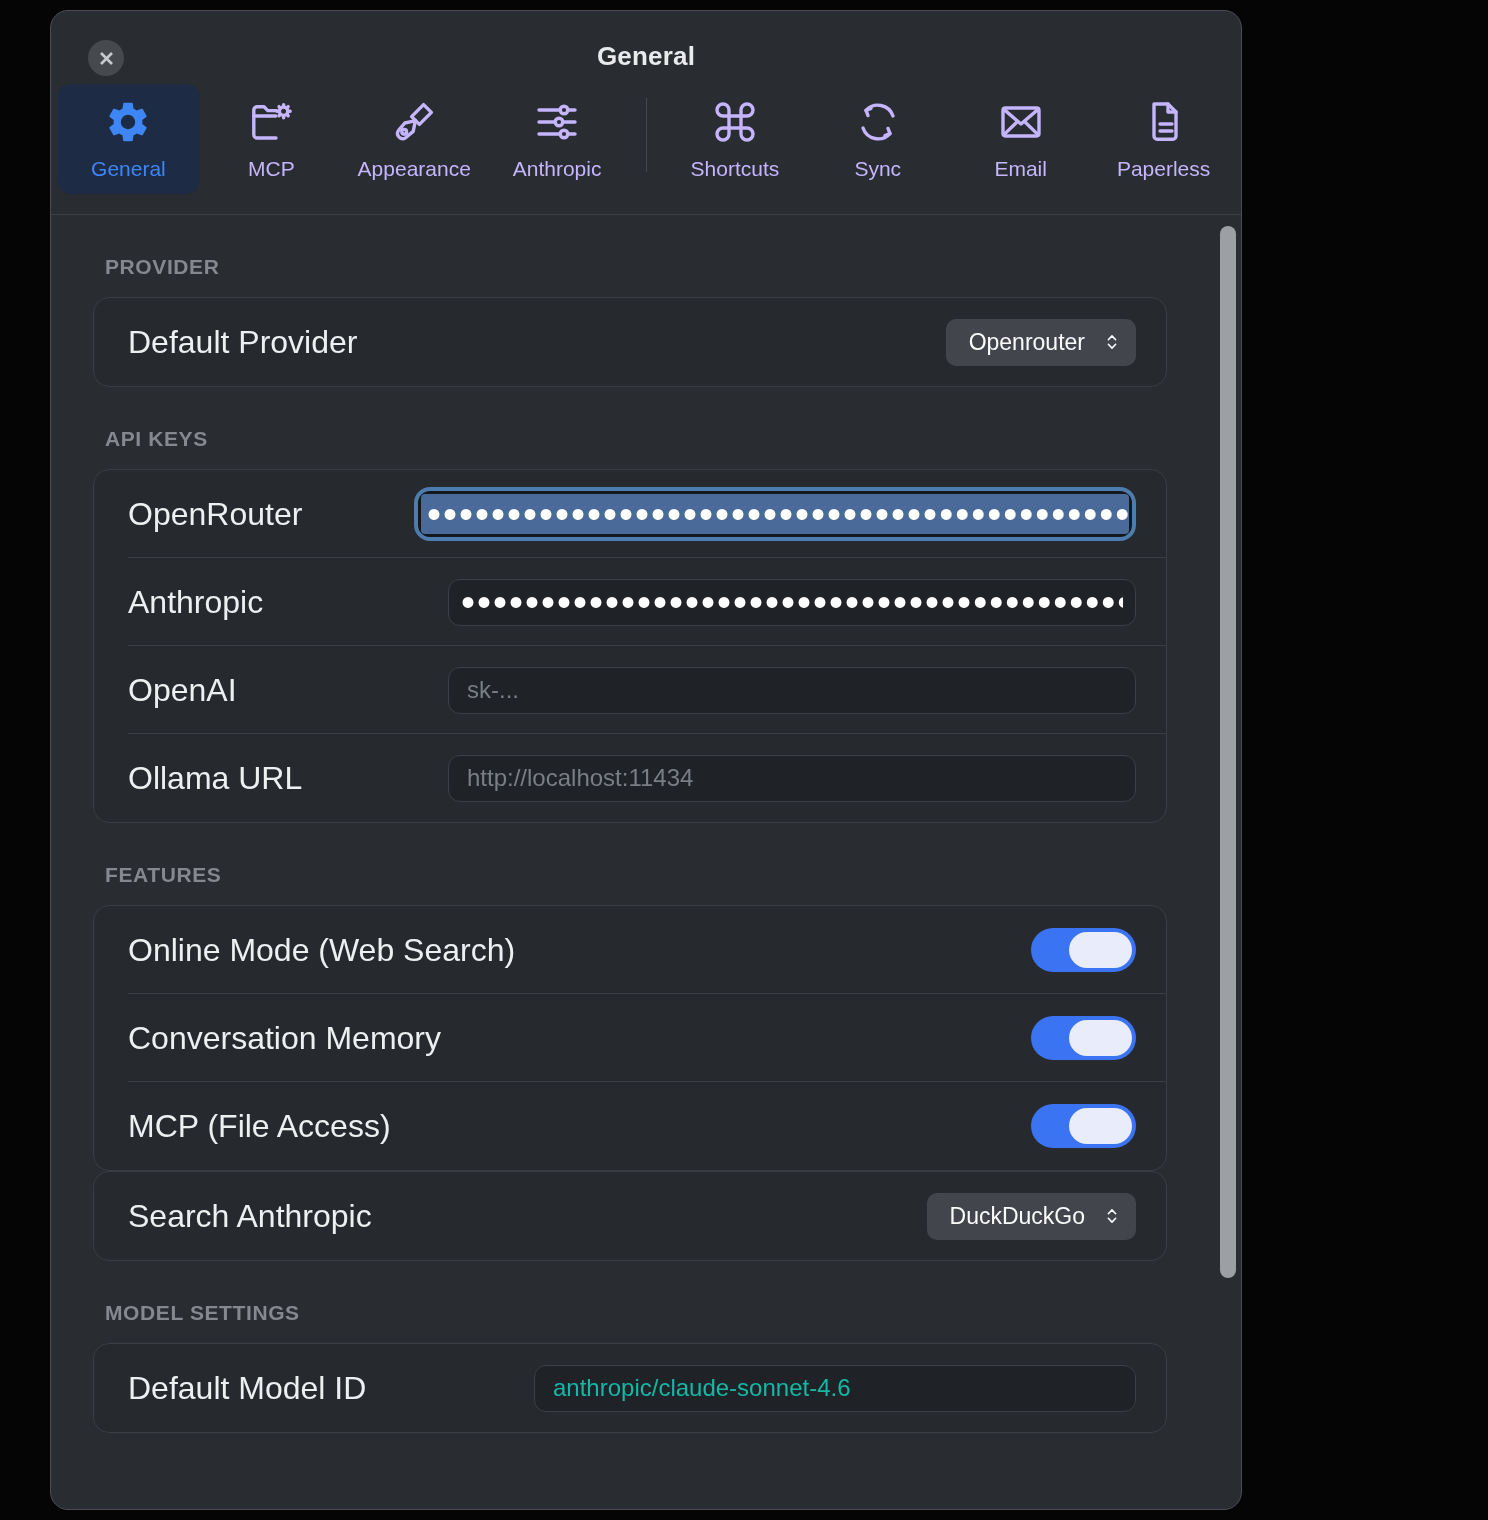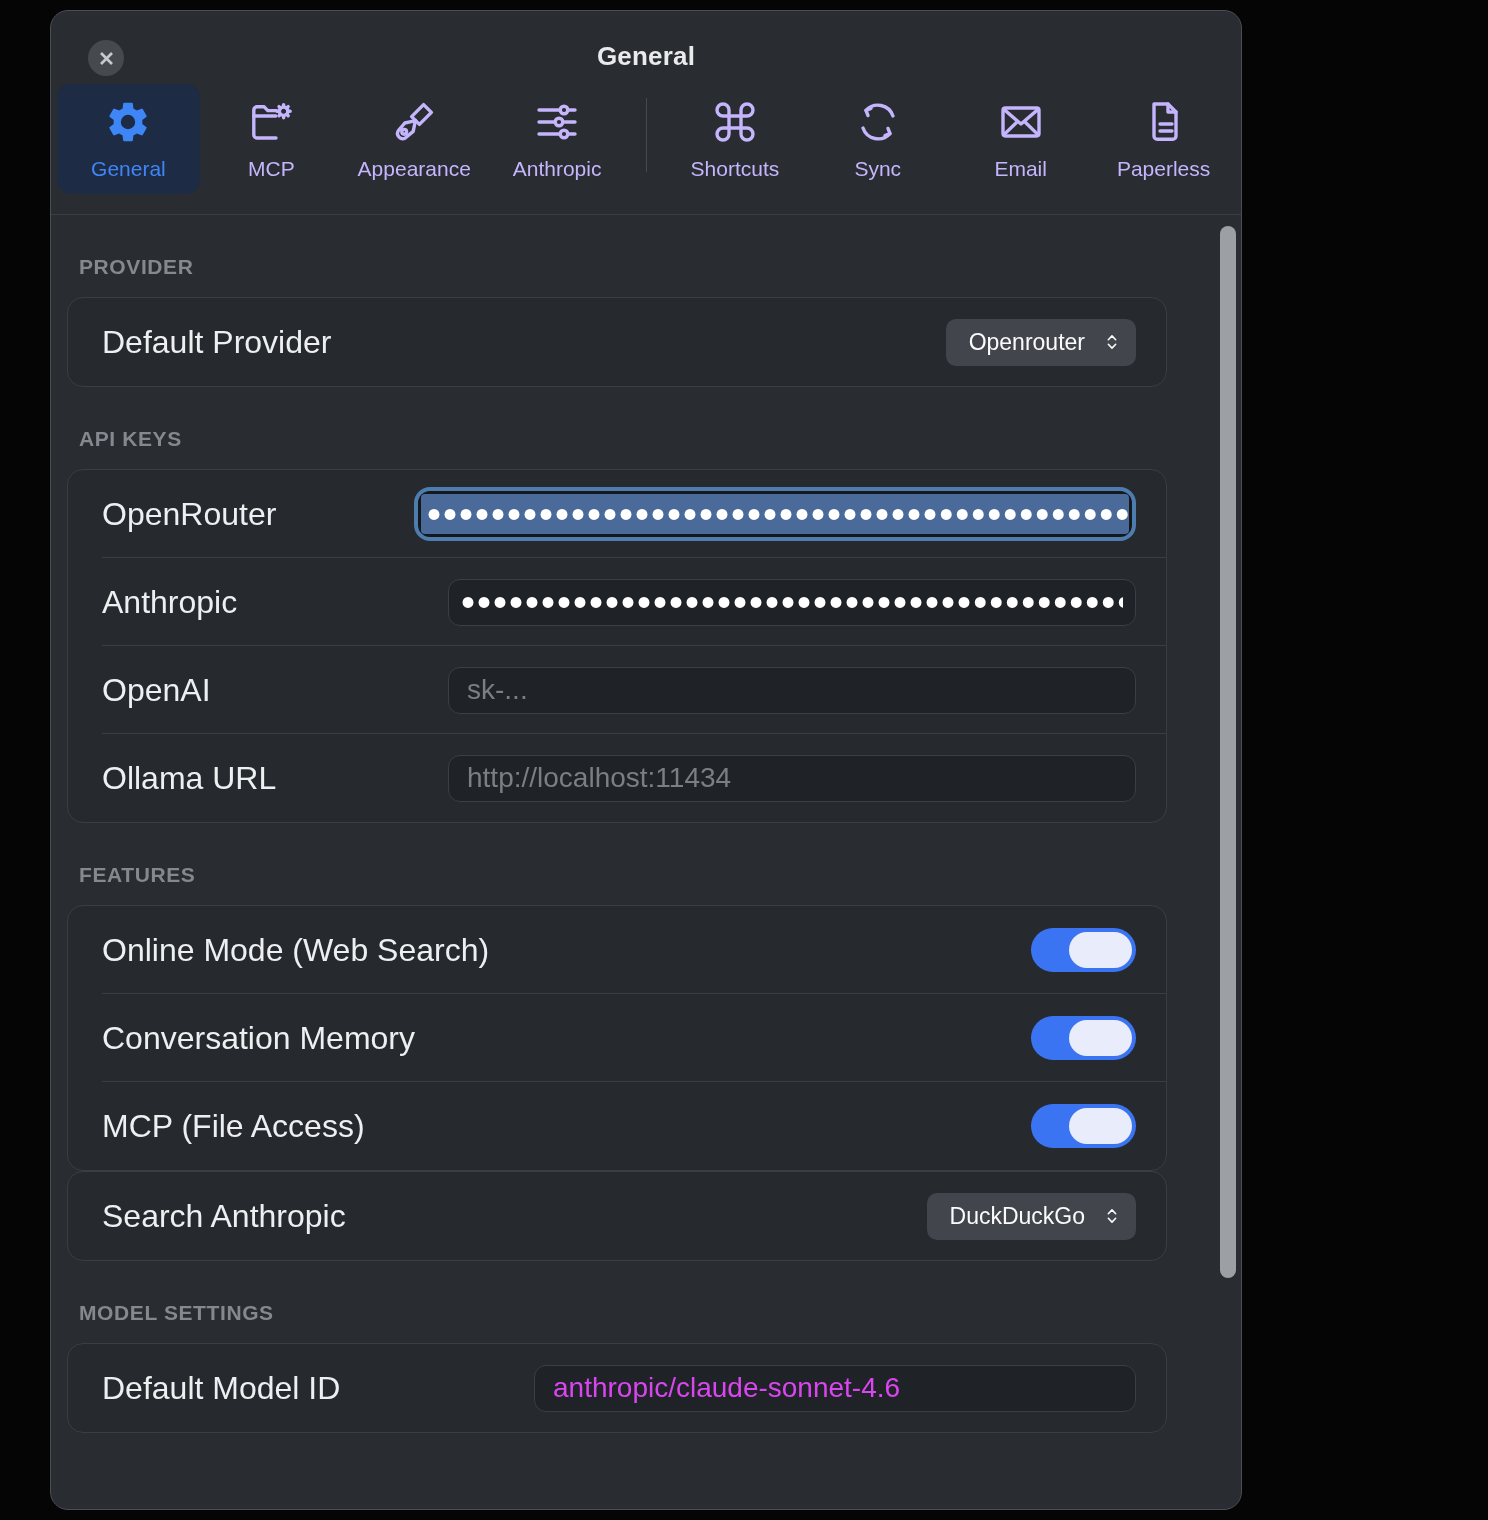--- a/index.html
+++ b/index.html
@@ -32,21 +32,21 @@
   }
   .tab .tab-label { font-size:21px; }
   .tab svg { width:48px; height:48px; }
   .tab.selected { background:#1e2b45; color:#3e86f6; }
   .tab.selected .tab-label { color:#3e86f6; }
   .tb-divider { width:1px; background:#46494f; margin:14px 17px 22px 17px; }
 
   
   .content {
     position:absolute; top:203px; left:0; right:0; bottom:0;
-    border-top:1px solid #3b3e43; padding:0 74px 0 16px; overflow:hidden;
+    border-top:1px solid #3b3e43; padding:0 74px 0 42px; overflow:hidden;
   }
   .section-header {
     margin:40px 0 18px 12px; color:#85888e; font-size:21px; font-weight:bold; letter-spacing:.6px;
   }
   .card {
     background:#26292d; border:1px solid #3a3e44; border-radius:16px;
   }
   .row {
     position:relative; height:88px; display:flex; align-items:center;
     padding:0 30px 0 34px;
@@ -60,21 +60,21 @@
   
   .select-pill {
     display:flex; align-items:center; gap:16px; background:#42464c; border-radius:10px;
     height:47px; padding:0 13px 0 23px; color:#fbfbfc; font-size:23px; cursor:pointer;
   }
   .select-pill svg { width:22px; height:22px; stroke:#e6e7e9; }
 
   
   .text-input {
     height:47px; width:688px; background:#1f2226; border:1px solid #3b3f45; border-radius:12px;
-    color:#d946ef; font-size:28px; padding:0 18px; outline:none; font-family:"Liberation Sans", sans-serif;
+    color:#14b8a6; font-size:24px; padding:0 18px; outline:none; font-family:"Liberation Sans", sans-serif;
   }
   .text-input::placeholder { color:#7a7e85; opacity:1; }
   .masked {
     font-size:40px; letter-spacing:2px; line-height:40px; padding:0 12px;
     white-space:nowrap; overflow:hidden; color:#ffffff;
   }
   .model-input { width:602px; }
 
   
   .focus-wrap {

